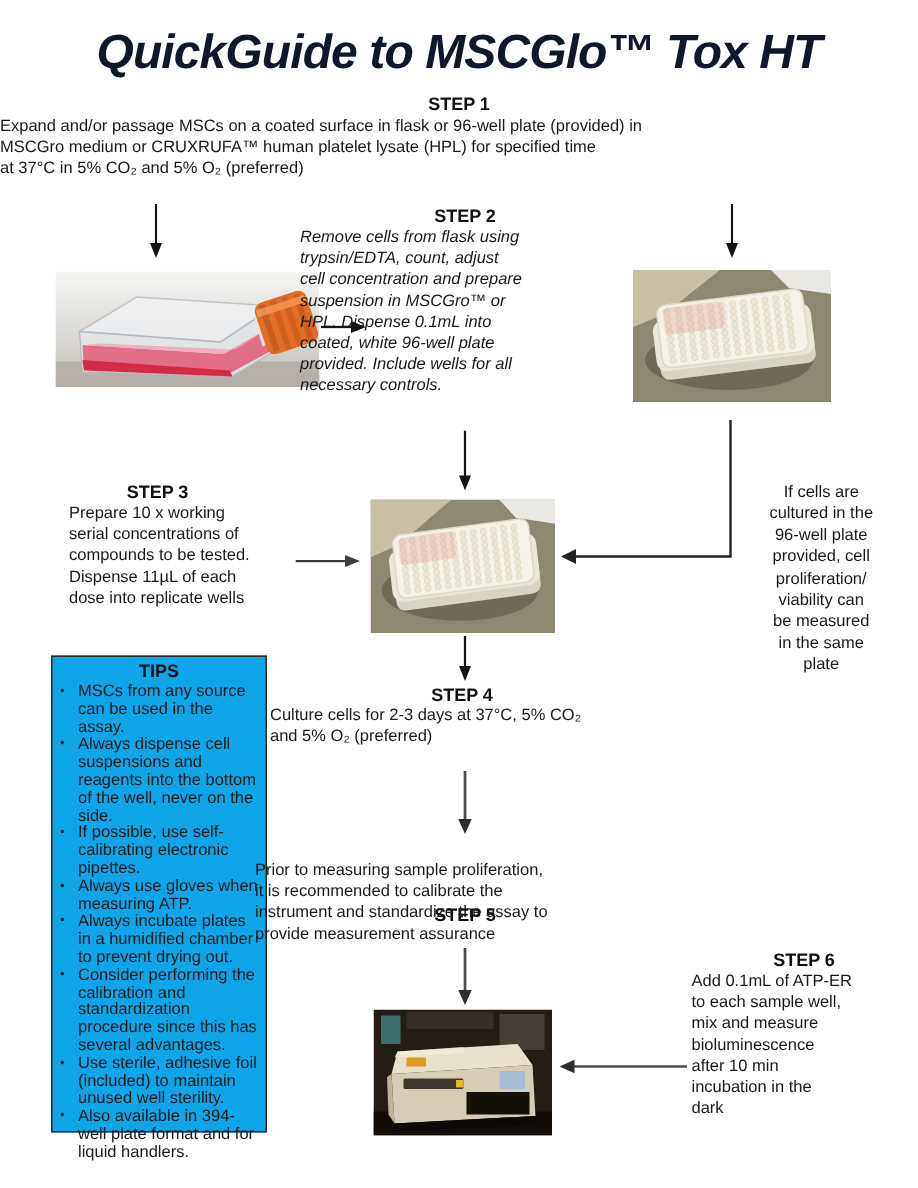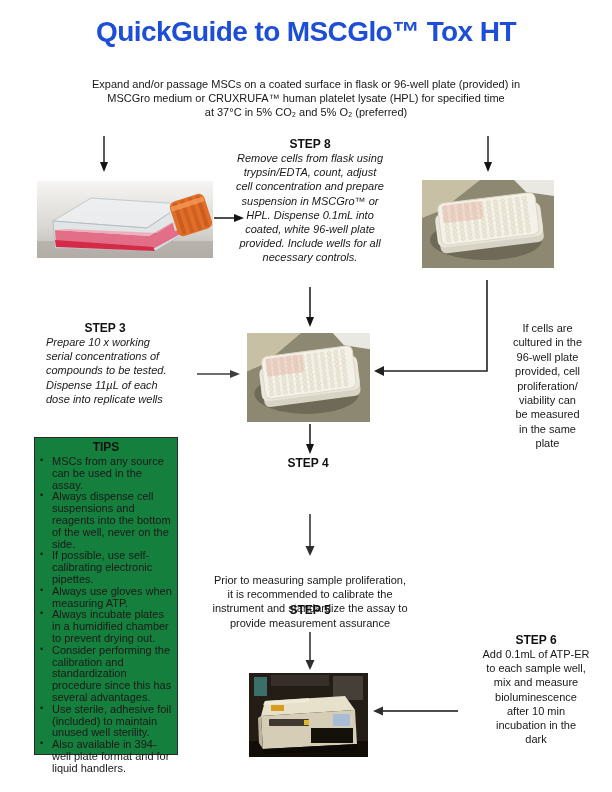--- a/index.html
+++ b/index.html
@@ -4,54 +4,55 @@
 <style>
   html,body{margin:0;padding:0;background:#ffffff;}
   .page{
     position:relative;width:612px;height:792px;background:#ffffff;
     font-family:"Liberation Sans","DejaVu Sans",sans-serif;color:#141414;
     overflow:hidden;margin:0 auto;
   }
   .abs{position:absolute;}
   .title{
     left:0;right:0;top:16px;text-align:center;
-    font-size:28px;font-weight:700;letter-spacing:-0.6px;color:#1d4ed8;
+    font-size:32px;font-weight:700;letter-spacing:-0.6px;color:#0f172a;font-style:italic;
   }
   .step-head{font-weight:700;font-size:12px;text-align:center;color:#111;}
   .step-body{
-    font-size:11px;line-height:14.2px;text-align:center;
+    font-size:11px;line-height:14.2px;
     white-space:pre-line;color:#181818;
   }
   .step-body.left{text-align:left;}
   .side-note{
     font-size:11px;line-height:14.4px;text-align:center;white-space:pre-line;color:#181818;
   }
   .tips-box{
     left:34px;top:437px;width:144px;height:318px;
-    border:1.2px solid #2a2a2a;background:#15803d;box-sizing:border-box;
+    border:1.2px solid #2a2a2a;background:#0ea5e9;box-sizing:border-box;
   }
   .tips-head{font-weight:700;font-size:12px;text-align:center;margin-top:2px;color:#111;}
   .tips-list{
     list-style:none;margin:2px 0 0 0;padding:0 3px 0 0;
     font-size:11px;line-height:11.8px;color:#181818;
   }
   .tips-list li{position:relative;padding-left:17px;margin:0;}
   .tips-list li::before{
     content:"\2022";position:absolute;left:5px;top:-1px;font-size:9px;color:#181818;
   }
   svg.arrow line, svg.elbow polyline{stroke-linecap:butt;}
   .photo{display:block;}
 </style>
 </head>
 <body>
 
 <div class="page">
 
   <div class="abs title">QuickGuide to MSCGlo™ Tox HT</div>
 
+  <div class="abs step-head" style="left:0;right:0;top:62px;">STEP 1</div>
   <div class="abs step-body" style="left:0;right:0;top:77px;">Expand and/or passage MSCs on a coated surface in flask or 96-well plate (provided) in
 MSCGro medium or CRUXRUFA™ human platelet lysate (HPL) for specified time
 at 37°C in 5% CO₂ and 5% O₂ (preferred)</div>
 
   <svg class="abs arrow" style="left:98px;top:136px;" width="12" height="36">
     <line x1="6" y1="0" x2="6" y2="27" stroke="#141414" stroke-width="1.4"></line>
     <polygon points="2,26 10,26 6,36" fill="#141414"></polygon>
   </svg>
   <svg class="abs arrow" style="left:482px;top:136px;" width="12" height="36">
     <line x1="6" y1="0" x2="6" y2="27" stroke="#141414" stroke-width="1.4"></line>
@@ -87,21 +88,21 @@
       <rect x="164" y="18" width="4" height="32" fill="#c2561c" opacity="0.7"></rect>
       <rect x="137" y="20" width="34" height="5" fill="#f59a56" opacity="0.8"></rect>
     </g>
   </svg>
 
   <svg class="abs arrow" style="left:214px;top:212px;" width="30" height="12">
     <line x1="0" y1="6" x2="21" y2="6" stroke="#141414" stroke-width="1.5"></line>
     <polygon points="20,2 20,10 30,6" fill="#141414"></polygon>
   </svg>
 
-  <div class="abs step-head" style="left:210px;width:200px;top:137px;">STEP 8</div>
+  <div class="abs step-head" style="left:210px;width:200px;top:137px;">STEP 2</div>
   <div class="abs step-body" style="left:200px;width:220px;top:151px;font-style:italic;">Remove cells from flask using
 trypsin/EDTA, count, adjust
 cell concentration and prepare
 suspension in MSCGro™ or
 HPL.  Dispense 0.1mL into
 coated, white 96-well plate
 provided. Include wells for all
 necessary controls.</div>
 
   <svg class="abs photo" style="left:422px;top:180px;" width="132" height="88" viewBox="0 0 132 88">
@@ -144,21 +145,21 @@
     <line x1="6" y1="0" x2="6" y2="31" stroke="#141414" stroke-width="1.5"></line>
     <polygon points="2,30 10,30 6,40" fill="#141414"></polygon>
   </svg>
 
   <svg class="abs elbow" style="left:372px;top:280px;" width="122" height="98">
     <polyline points="115,0 115,91 12,91" fill="none" stroke="#222222" stroke-width="1.6"></polyline>
     <polygon points="12,86 12,96 2,91" fill="#222222"></polygon>
   </svg>
 
   <div class="abs step-head" style="left:40px;width:130px;top:321px;">STEP 3</div>
-  <div class="abs step-body left" style="left:46px;width:152px;top:335px;font-style:italic;">Prepare 10 x working
+  <div class="abs step-body left" style="left:46px;width:152px;top:335px;">Prepare 10 x working
 serial concentrations of
 compounds to be tested.
 Dispense 11µL of each
 dose into replicate wells</div>
 
   <svg class="abs arrow" style="left:197px;top:368px;" width="44" height="12">
     <line x1="0" y1="6" x2="34" y2="6" stroke="#3d3d3d" stroke-width="1.5"></line>
     <polygon points="33,2 33,10 43,6" fill="#3d3d3d"></polygon>
   </svg>
 
@@ -221,20 +222,22 @@
       <li>If possible, use self-calibrating electronic pipettes.</li>
       <li>Always use gloves when measuring ATP.</li>
       <li>Always incubate plates in a humidified chamber to prevent drying out.</li>
       <li>Consider performing the calibration and standardization procedure since this has several advantages.</li>
       <li>Use sterile, adhesive foil (included) to maintain unused well sterility.</li>
       <li>Also available in 394-well plate format and for liquid handlers.</li>
     </ul>
   </div>
 
   <div class="abs step-head" style="left:208px;width:200px;top:456px;">STEP 4</div>
+  <div class="abs step-body" style="left:180px;width:260px;top:470px;">Culture cells for 2-3 days at 37°C, 5% CO₂
+and 5% O₂ (preferred)</div>
 
   <svg class="abs arrow" style="left:304px;top:514px;" width="12" height="42">
     <line x1="6" y1="0" x2="6" y2="33" stroke="#4c4c4c" stroke-width="1.8"></line>
     <polygon points="1.5,32 10.5,32 6,42" fill="#2e2e2e"></polygon>
   </svg>
 
   <div class="abs step-head" style="left:210px;width:200px;top:559px;margin-top:44px;">STEP 5</div>
   <div class="abs step-body" style="left:170px;width:280px;top:573px;">Prior to measuring sample proliferation,
 it is recommended to calibrate the
 instrument and standardize the assay to

